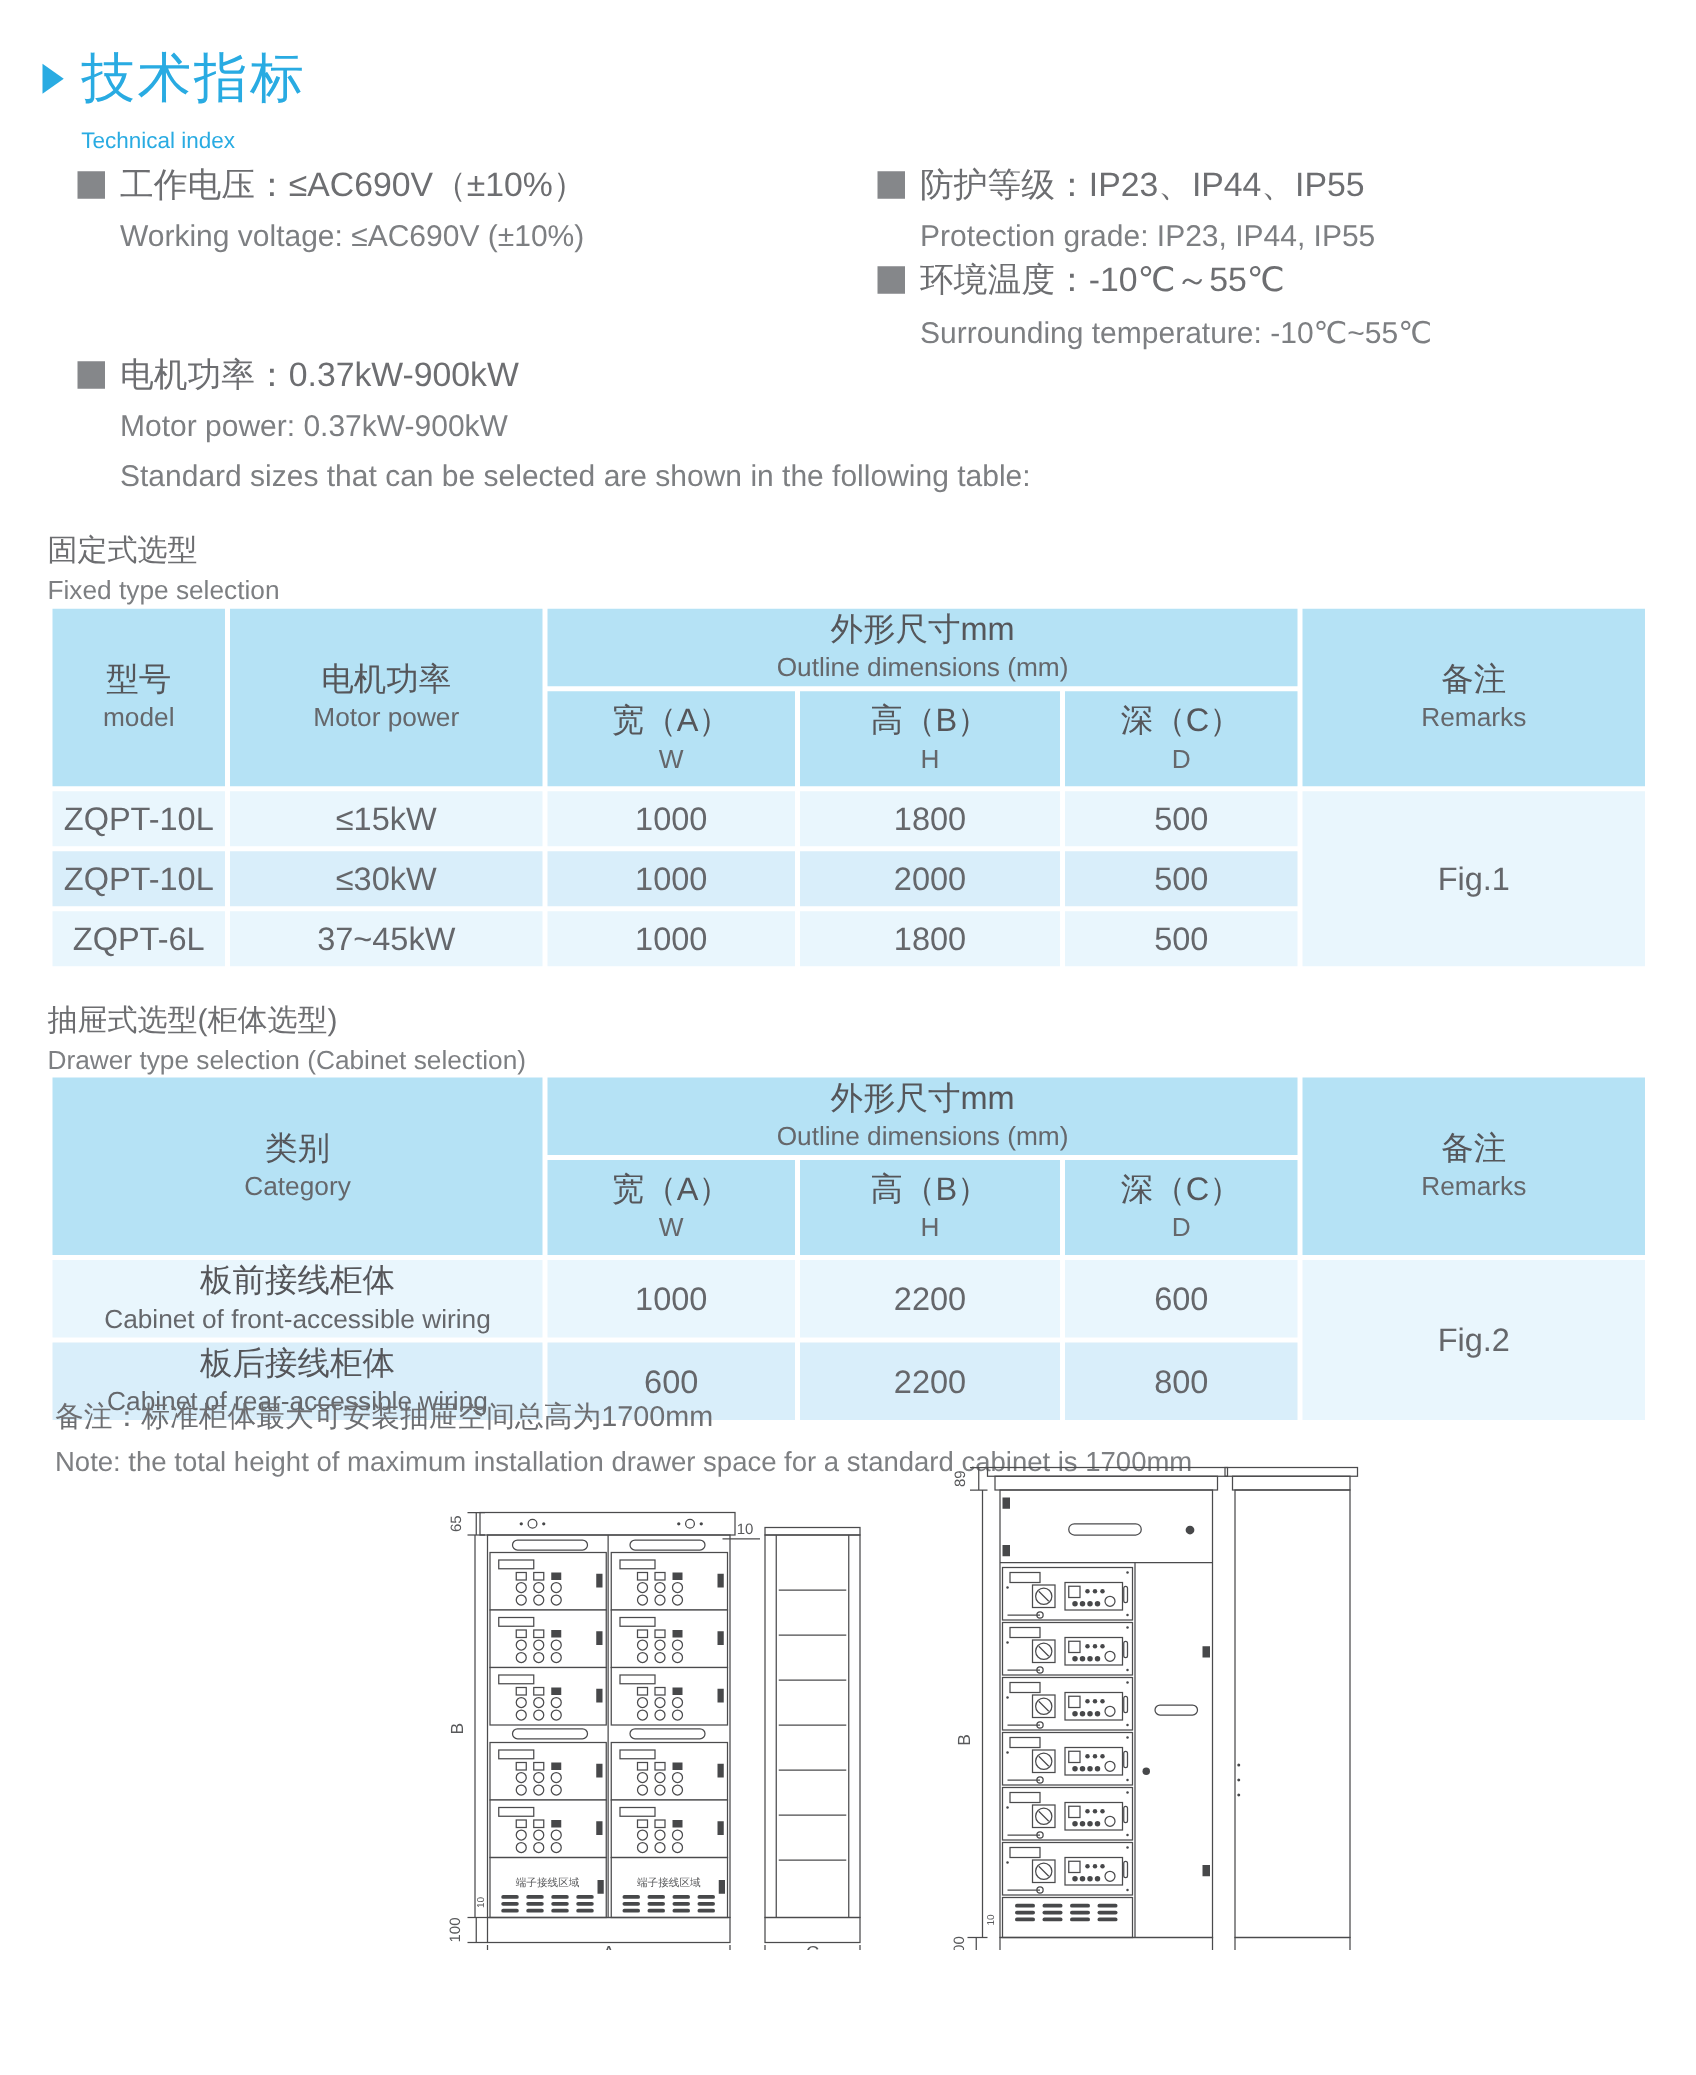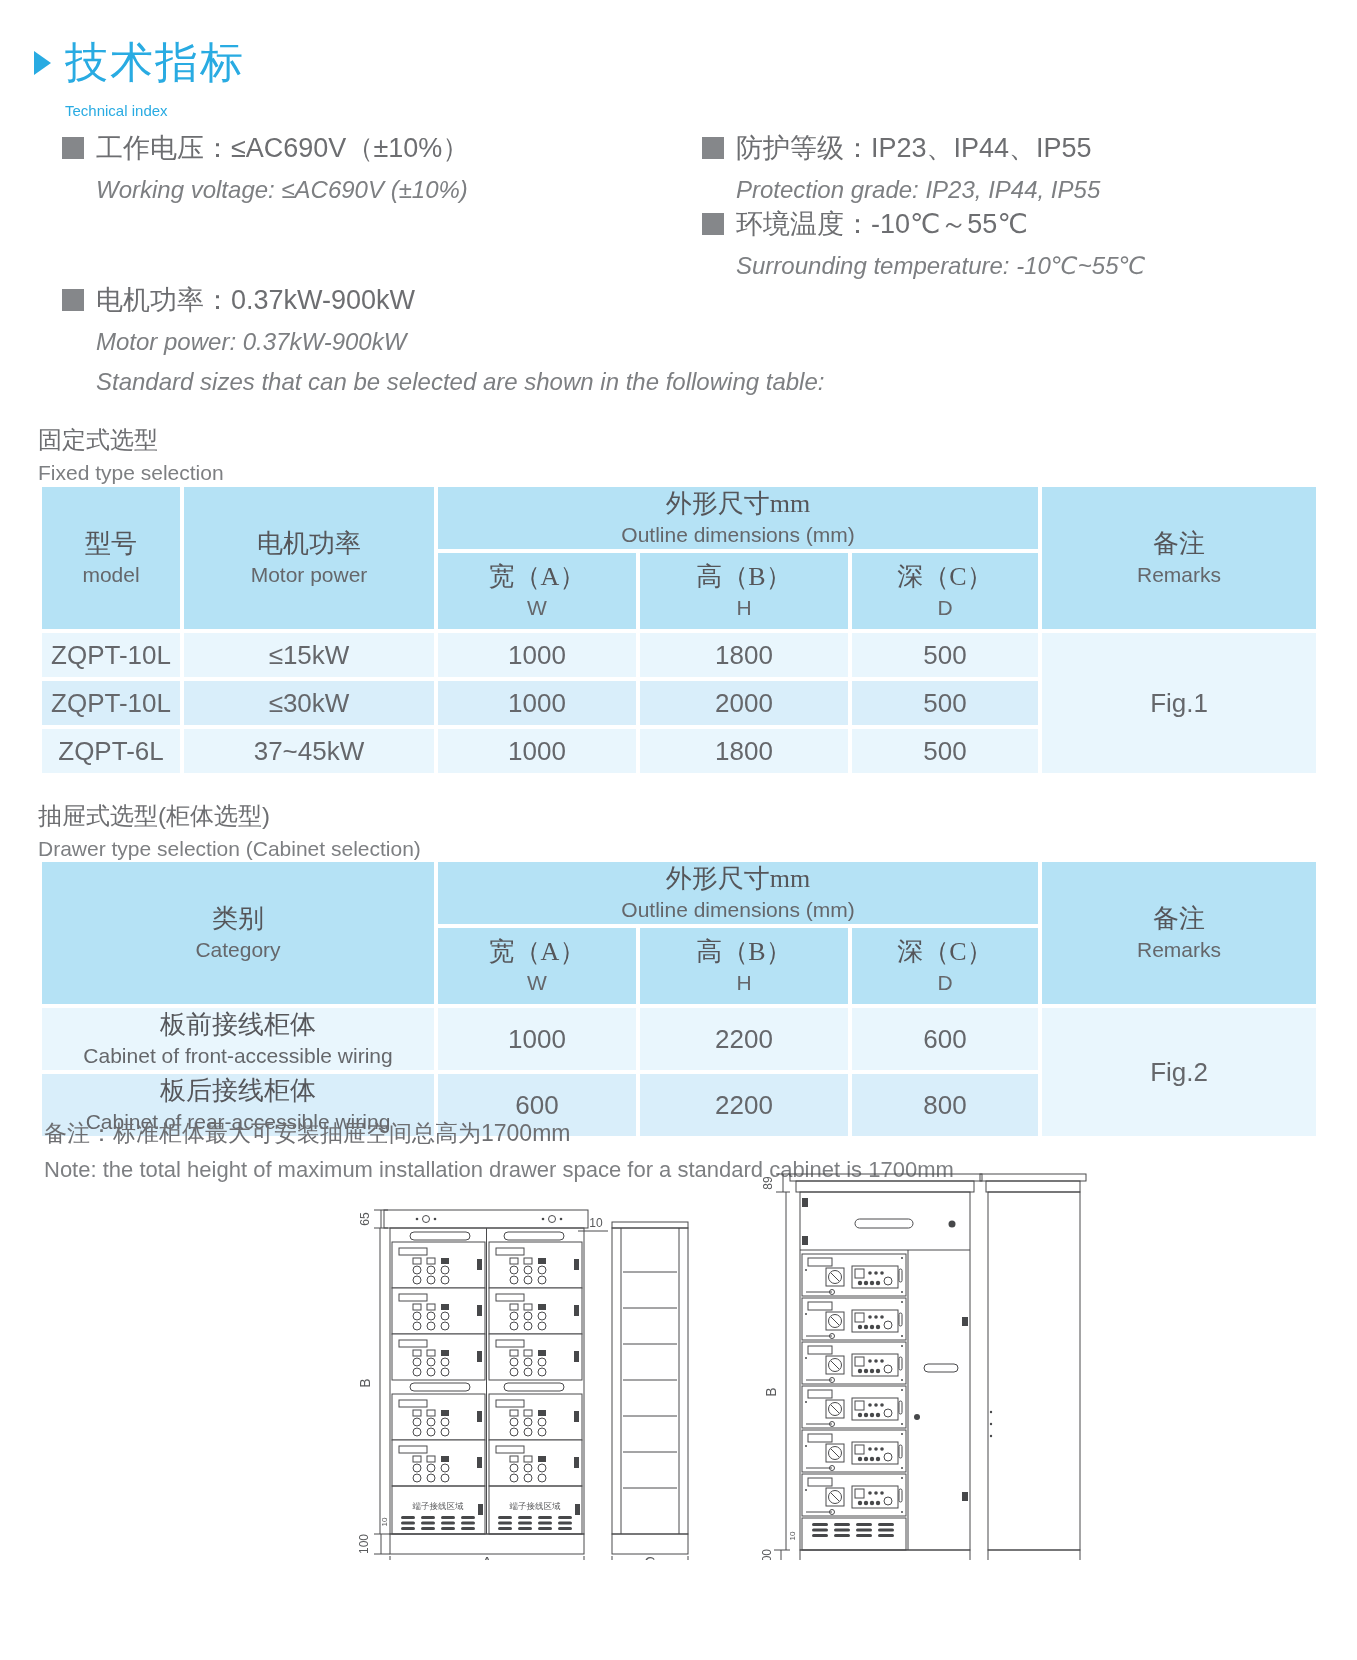--- a/index.html
+++ b/index.html
@@ -15,36 +15,36 @@
   .page{
     position:relative;width:1357px;height:1560px;background:#fff;overflow:hidden;
     font-family:"Liberation Sans","DejaVu Sans",sans-serif;color:var(--txt);
   }
   
   .header{position:absolute;left:34px;top:34px;}
   .title-row{display:flex;align-items:center;}
   .tri{width:0;height:0;border-left:17px solid var(--accent);
        border-top:12px solid transparent;border-bottom:12px solid transparent;margin-right:14px;}
   .title{font-size:43px;color:var(--accent);letter-spacing:2px;}
-  .subtitle{font-size:15px;color:var(--accent);margin:10px 0 0 31px;}
+  .subtitle{font-size:18px;color:var(--accent);margin:10px 0 0 31px;}
   
   .specs{position:absolute;left:62px;top:130px;width:1260px;height:310px;}
   .spec{position:absolute;}
   .spec .zh{display:flex;align-items:center;font-size:27px;color:var(--txt);}
   .bullet{width:22px;height:22px;background:#85878a;margin-right:12px;flex:none;}
-  .spec .en{font-size:24px;color:var(--txt2);margin:10px 0 0 34px;font-style:italic;}
+  .spec .en{font-size:24px;color:var(--txt2);margin:10px 0 0 34px;}
   
   .seclabel{position:absolute;left:38px;}
   .seclabel .zh{font-size:24px;color:var(--txt);}
   .seclabel .en{font-size:21px;color:var(--txt2);margin-top:5px;}
   
   .tbl{position:absolute;left:38px;width:1282px;border-collapse:separate;border-spacing:4px;table-layout:fixed;}
   .tbl th,.tbl td{padding:0;font-weight:normal;text-align:center;vertical-align:middle;}
   .tbl .th{background:var(--thbg);}
-  .zh26{font-size:26px;color:#55565a;line-height:1.3;font-family:Liberation Serif, serif;}
+  .zh26{font-size:26px;color:#55565a;line-height:1.3;}
   .en22{font-size:21px;color:#65676b;line-height:1.35;}
   .val{font-size:26px;color:#65676b;}
   .r-light td{background:var(--rowlight);}
   .r-dark td{background:var(--rowdark);}
   .tbl td.remcell{background:var(--rowlight);}
   
   .note{position:absolute;left:44px;top:1118px;}
   .note .zh{font-size:23px;color:var(--txt);}
   .note .en{font-size:22px;color:var(--txt2);margin-top:8px;}
   

